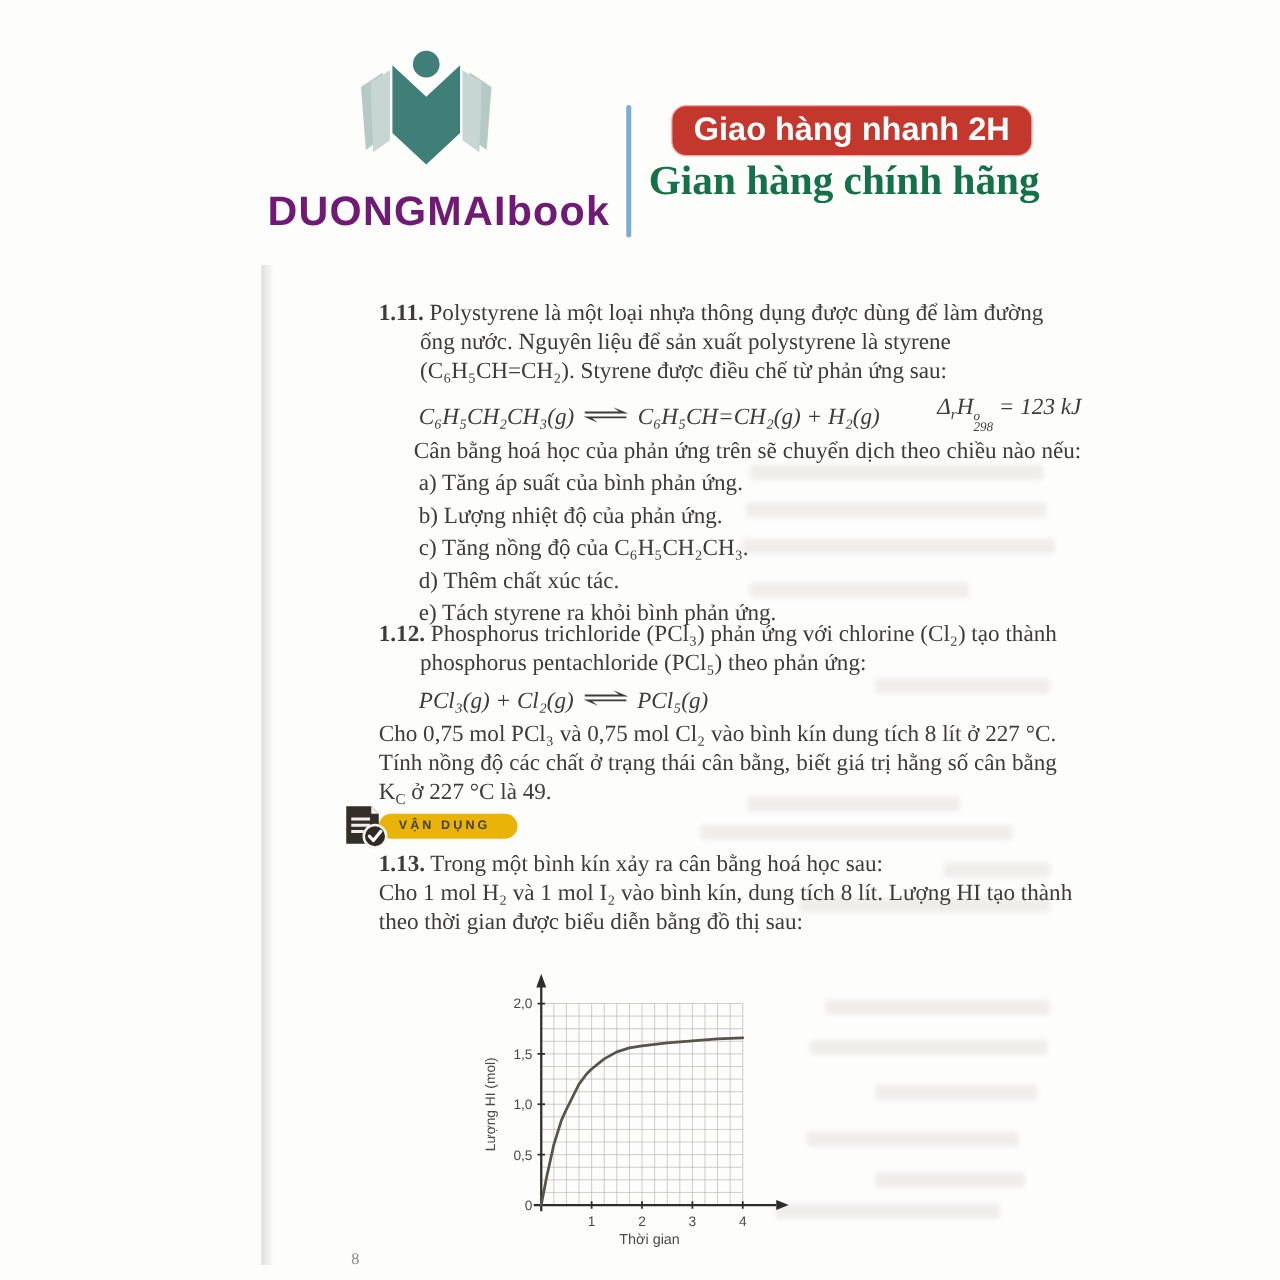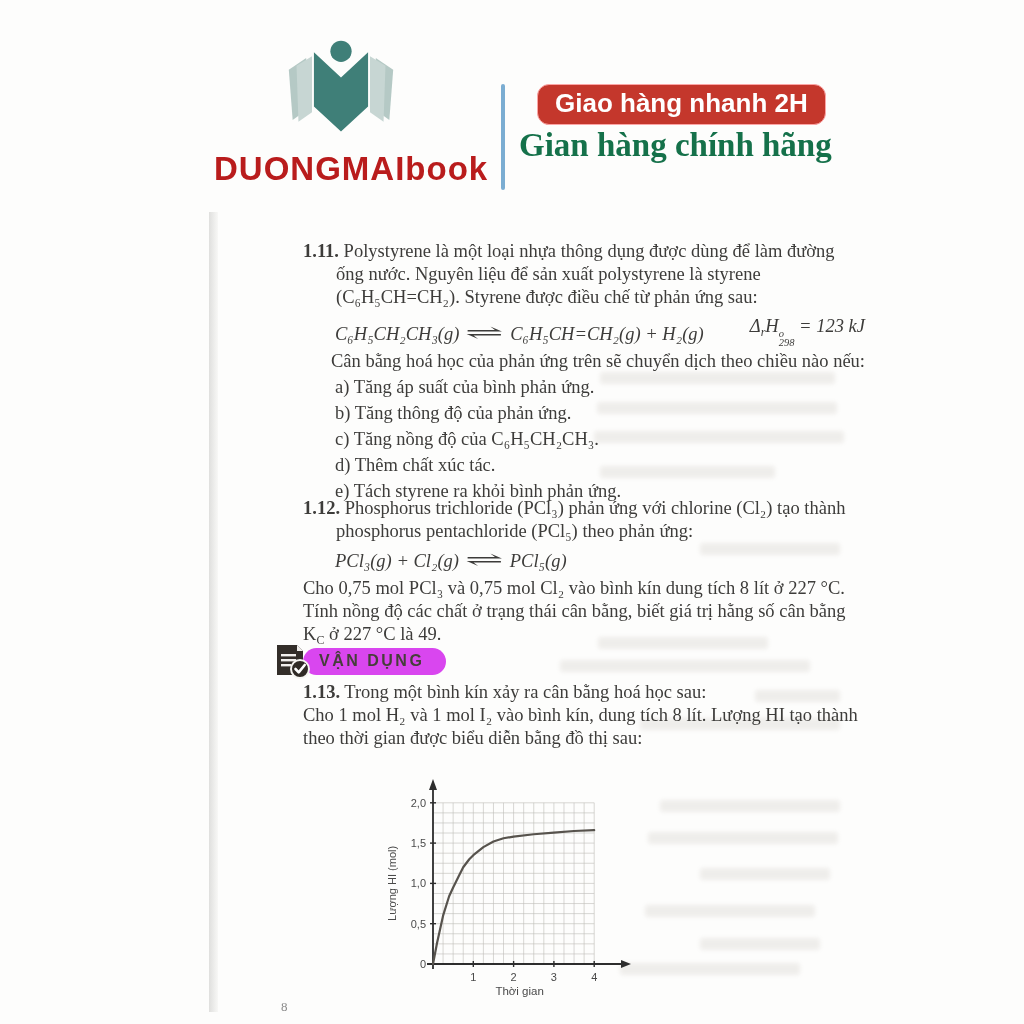--- a/index.html
+++ b/index.html
@@ -8,21 +8,21 @@
     font-family:"Liberation Serif","DejaVu Serif","DejaVu Sans",serif;
     color:#3d3c3a;
   }
   .canvas{position:relative;width:1024px;height:1024px;overflow:hidden;background:#fdfdfc;}
 
   
   .logo{position:absolute;left:283px;top:34px;width:116px;height:110px;}
   .brand{
     position:absolute;left:214px;top:150px;width:300px;
     font-family:"Liberation Sans","DejaVu Sans",sans-serif;
-    font-weight:bold;font-size:33px;letter-spacing:1px;color:#b91c1c;
+    font-weight:bold;font-size:33px;letter-spacing:1px;color:#701a75;
   }
   .divider{position:absolute;left:501px;top:84px;width:4px;height:106px;background:#7badd2;border-radius:2px;}
   .badge-fast{
     position:absolute;left:537px;top:84px;
     font-family:"Liberation Sans","DejaVu Sans",sans-serif;
     font-weight:bold;font-size:26px;color:#ffffff;
     background:#c4372c;border:1px solid #fca5a5;border-radius:12px;
     padding:3px 17px 5px 17px;
   }
   .badge-official{
@@ -47,23 +47,23 @@
   .eqleft{white-space:nowrap;}
   .eq-arrow{display:inline-block;transform:scaleX(2.3);margin:0 17px;font-size:20px;position:relative;top:-1px;}
   sub{font-size:12px;line-height:0;vertical-align:-4px;}
   .stk{display:inline-flex;flex-direction:column;font-size:10.5px;line-height:9px;vertical-align:-5px;text-align:left;}
   .opt{margin-left:32px;margin-top:3px;}
   .q{margin-top:1px;text-align:right;}
 
   
   .section-row{position:absolute;left:274px;top:641px;display:flex;align-items:center;}
   .section-pill{
-    background:#d946ef;border-radius:15px;padding:4px 22px 5px 16px;margin-left:-9px;
+    background:#eab308;border-radius:15px;padding:4px 22px 5px 16px;margin-left:-9px;
     font-family:"Liberation Sans","DejaVu Sans",sans-serif;
-    font-weight:bold;font-size:16px;letter-spacing:2.5px;color:#453f39;
+    font-weight:bold;font-size:10px;letter-spacing:2.5px;color:#453f39;
   }
   .doc-icon{position:relative;z-index:2;width:38px;height:40px;}
 
   
   #chart{position:absolute;left:383px;top:776px;width:265px;height:236px;}
   #chart-svg text{font-family:"Liberation Sans","DejaVu Sans",sans-serif;}
 
   .page-number{position:absolute;left:281px;top:999px;font-size:13px;color:#8a8a8a;}
 </style>
 </head>
@@ -110,21 +110,21 @@
       <span>Polystyrene là một loại nhựa thông dụng được dùng để làm đường ống nước. Nguyên liệu để sản xuất polystyrene là styrene (C₆H₅CH=CH₂). Styrene được điều chế từ phản ứng sau:</span></p>
     <div class="eqrow">
       <span class="eqleft"><span>C₆H₅CH₂CH₃(g)</span><span class="eq-arrow">⇌</span><span>C₆H₅CH=CH₂(g) + H₂(g)</span></span>
       <span><span>Δ</span><sub>r</sub><span>H</span><span class="stk">
             <span>o</span>
             <span>298</span>
           </span><span> = 123 kJ</span></span>
     </div>
     <p class="indent q" style="margin:0;">Cân bằng hoá học của phản ứng trên sẽ chuyển dịch theo chiều nào nếu:</p>
     <div class="opt">a) Tăng áp suất của bình phản ứng.</div>
-    <div class="opt">b) Tăng thông độ của phản ứng.</div>
+    <div class="opt">b) Lượng nhiệt độ của phản ứng.</div>
     <div class="opt">c) Tăng nồng độ của C₆H₅CH₂CH₃.</div>
     <div class="opt">d) Thêm chất xúc tác.</div>
     <div class="opt">e) Tách styrene ra khỏi bình phản ứng.</div>
   </div>
 
   <div class="block" id="b112">
     <p class="hang" style="margin:0;"><span class="num">1.12.</span>
       <span>Phosphorus trichloride (PCl₃) phản ứng với chlorine (Cl₂) tạo thành phosphorus pentachloride (PCl₅) theo phản ứng:</span></p>
     <div class="eqrow">
       <span class="eqleft"><span>PCl₃(g) + Cl₂(g)</span><span class="eq-arrow">⇌</span><span>PCl₅(g)</span></span>

